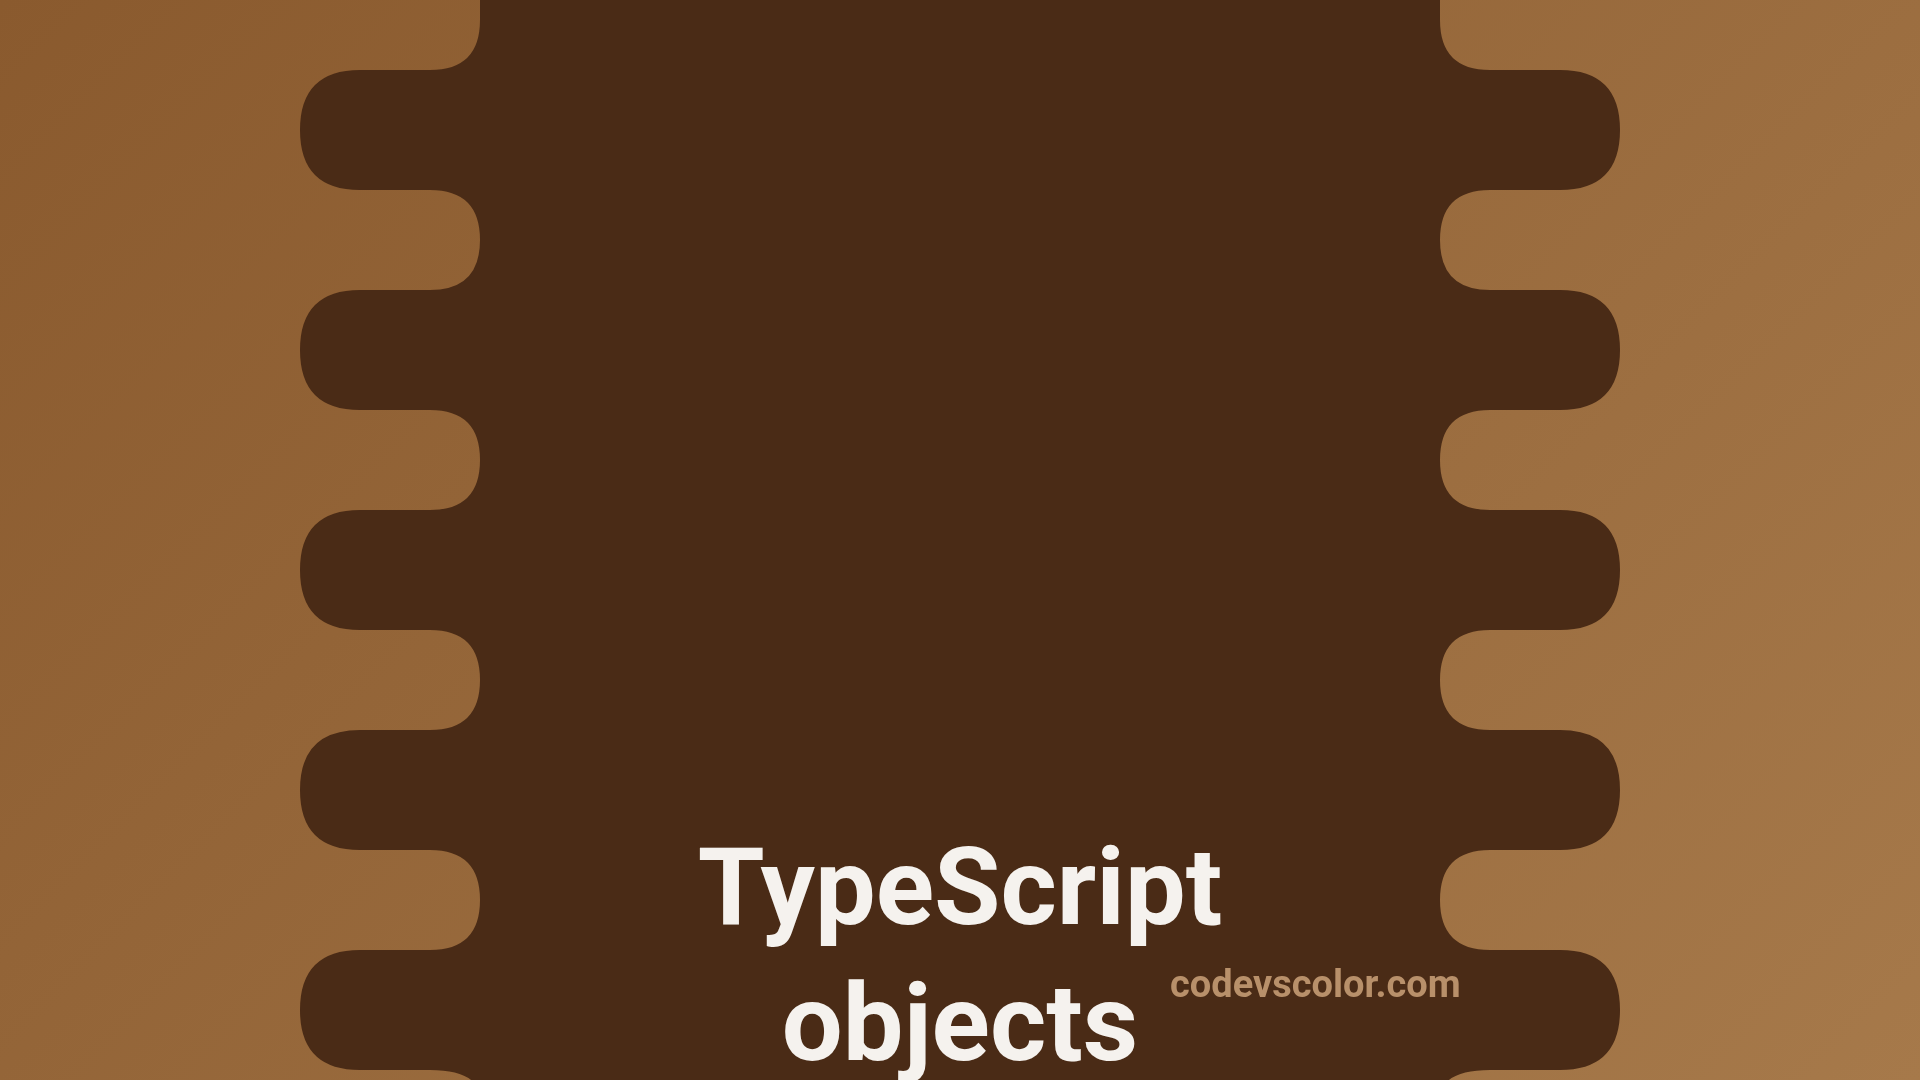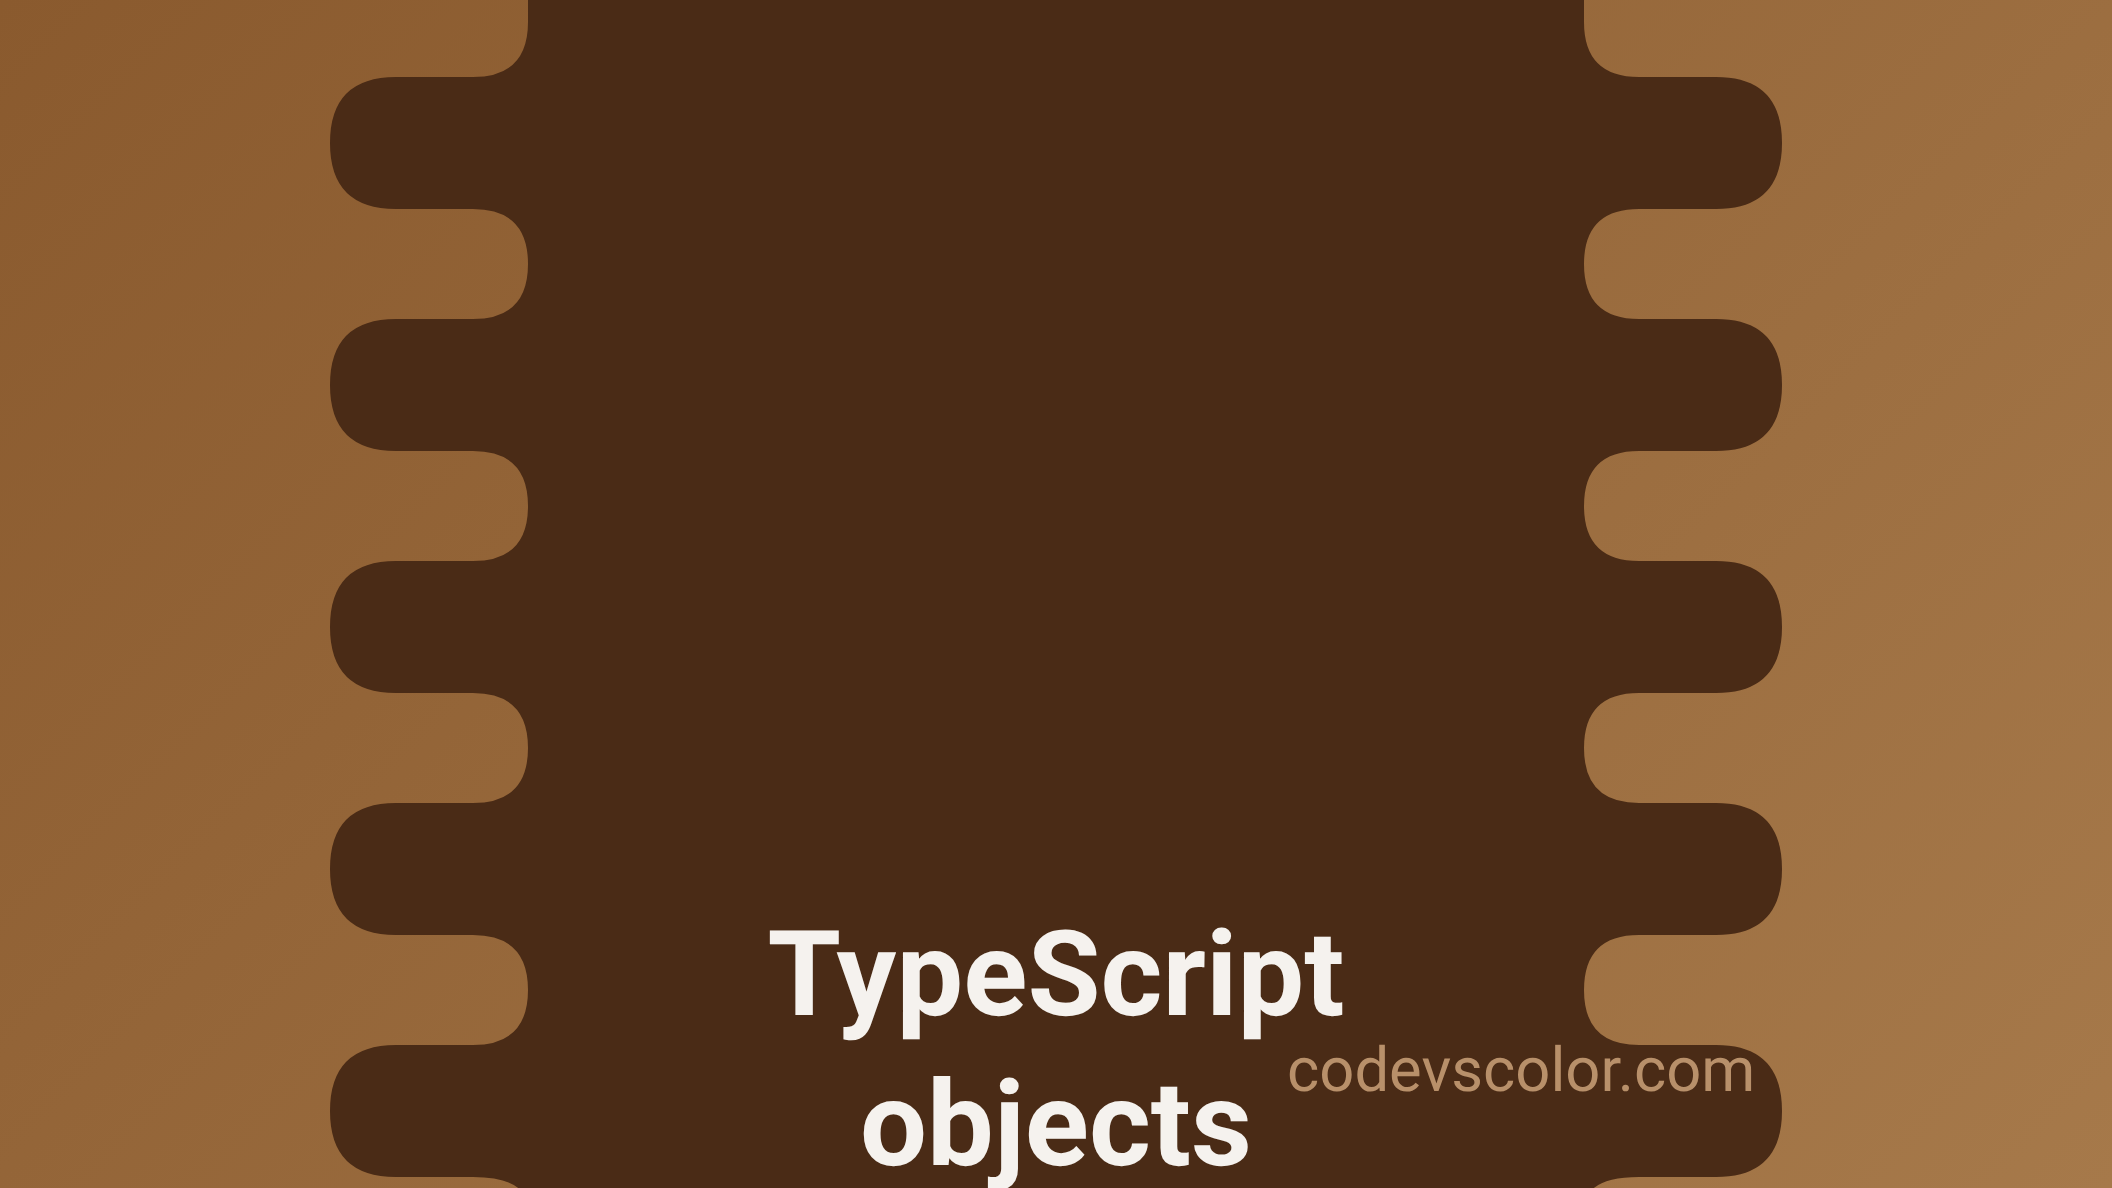--- a/index.html
+++ b/index.html
@@ -54,22 +54,22 @@
       line-height: 1.05;
       text-align: center;
     }
 
     .footer-text {
       position: absolute;
       bottom: 74px;
       left: 50%;
       transform: translateX(210px);
       color: #b8906a;
-      font-size: 56px;
-      font-weight: 400;
+      font-size: 38px;
+      font-weight: 700;
     }
   </style>
 </head>
 <body>
 
 <div class="blob-container">
   <svg width="1920" height="1080" viewBox="0 0 1920 1080" xmlns="http://www.w3.org/2000/svg">
     <path fill="#4a2b16" d="
       M 480 -20
       L 480 20

